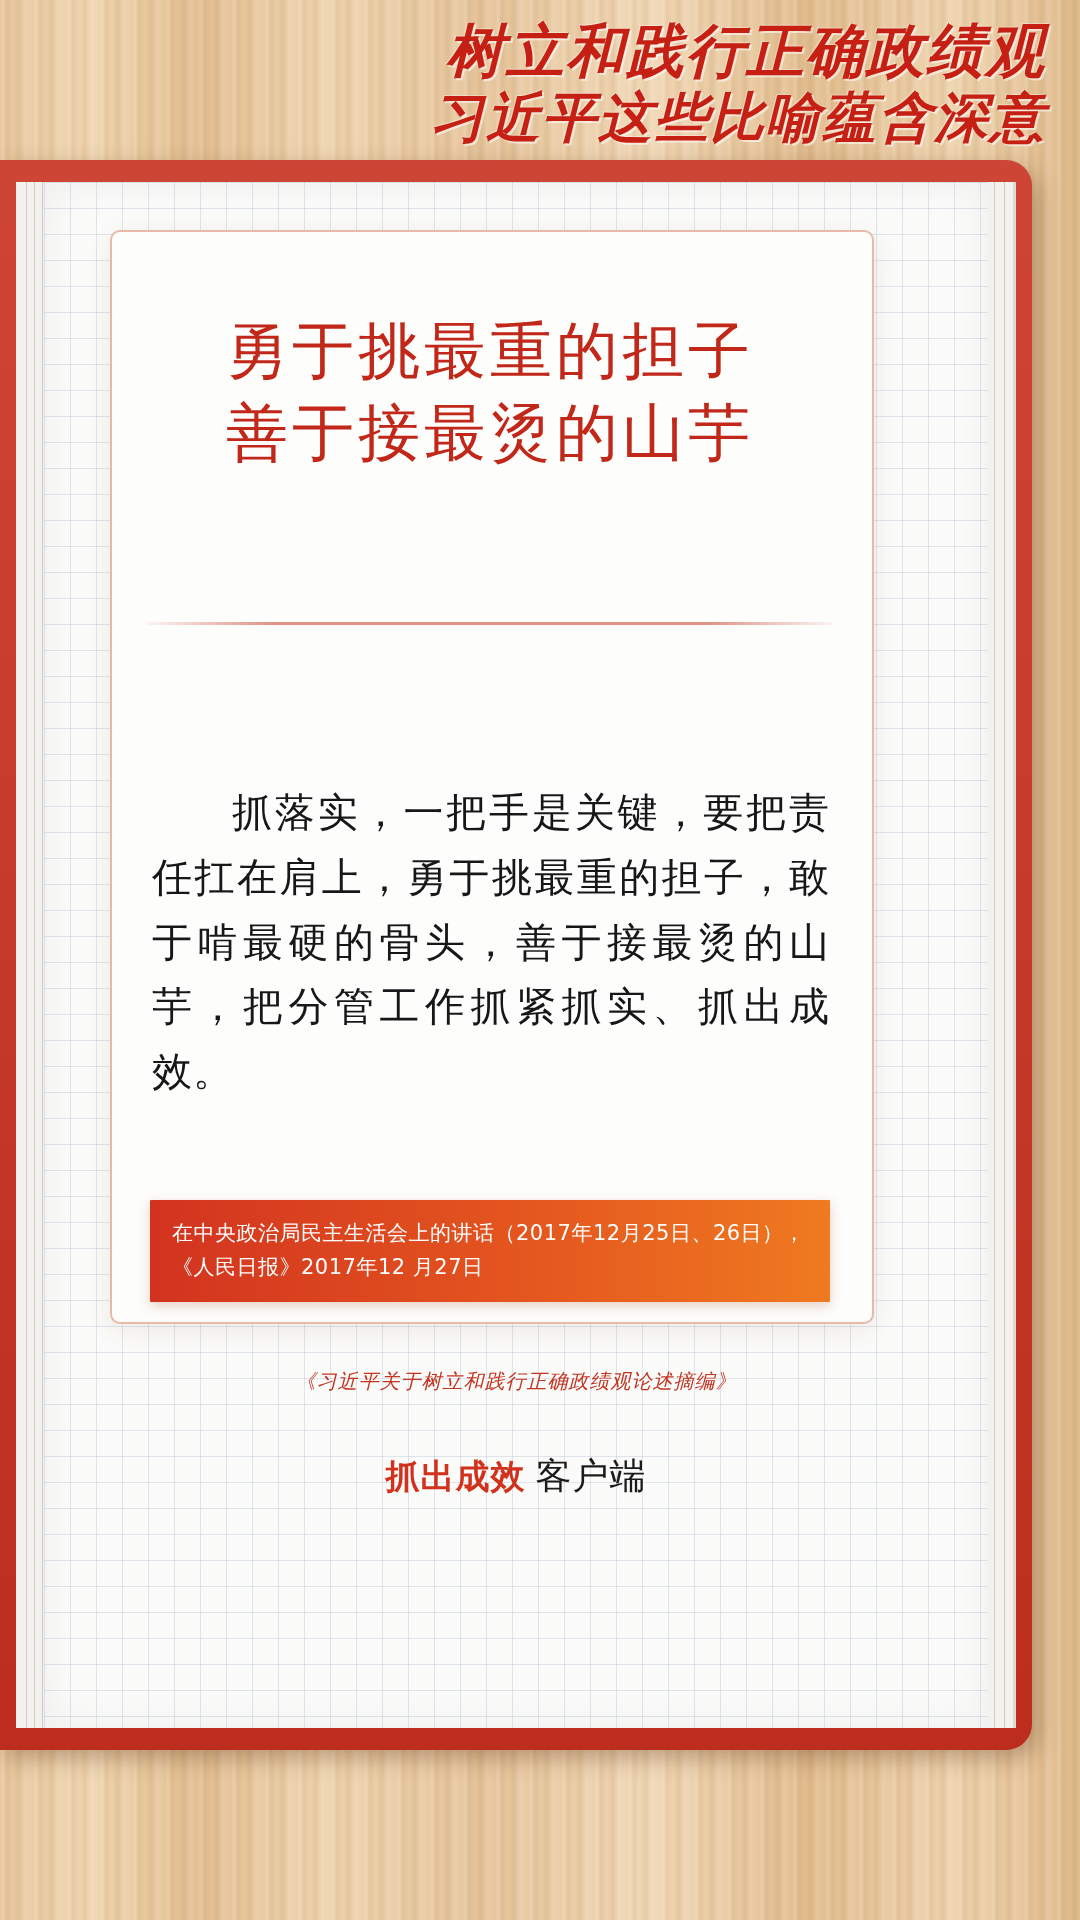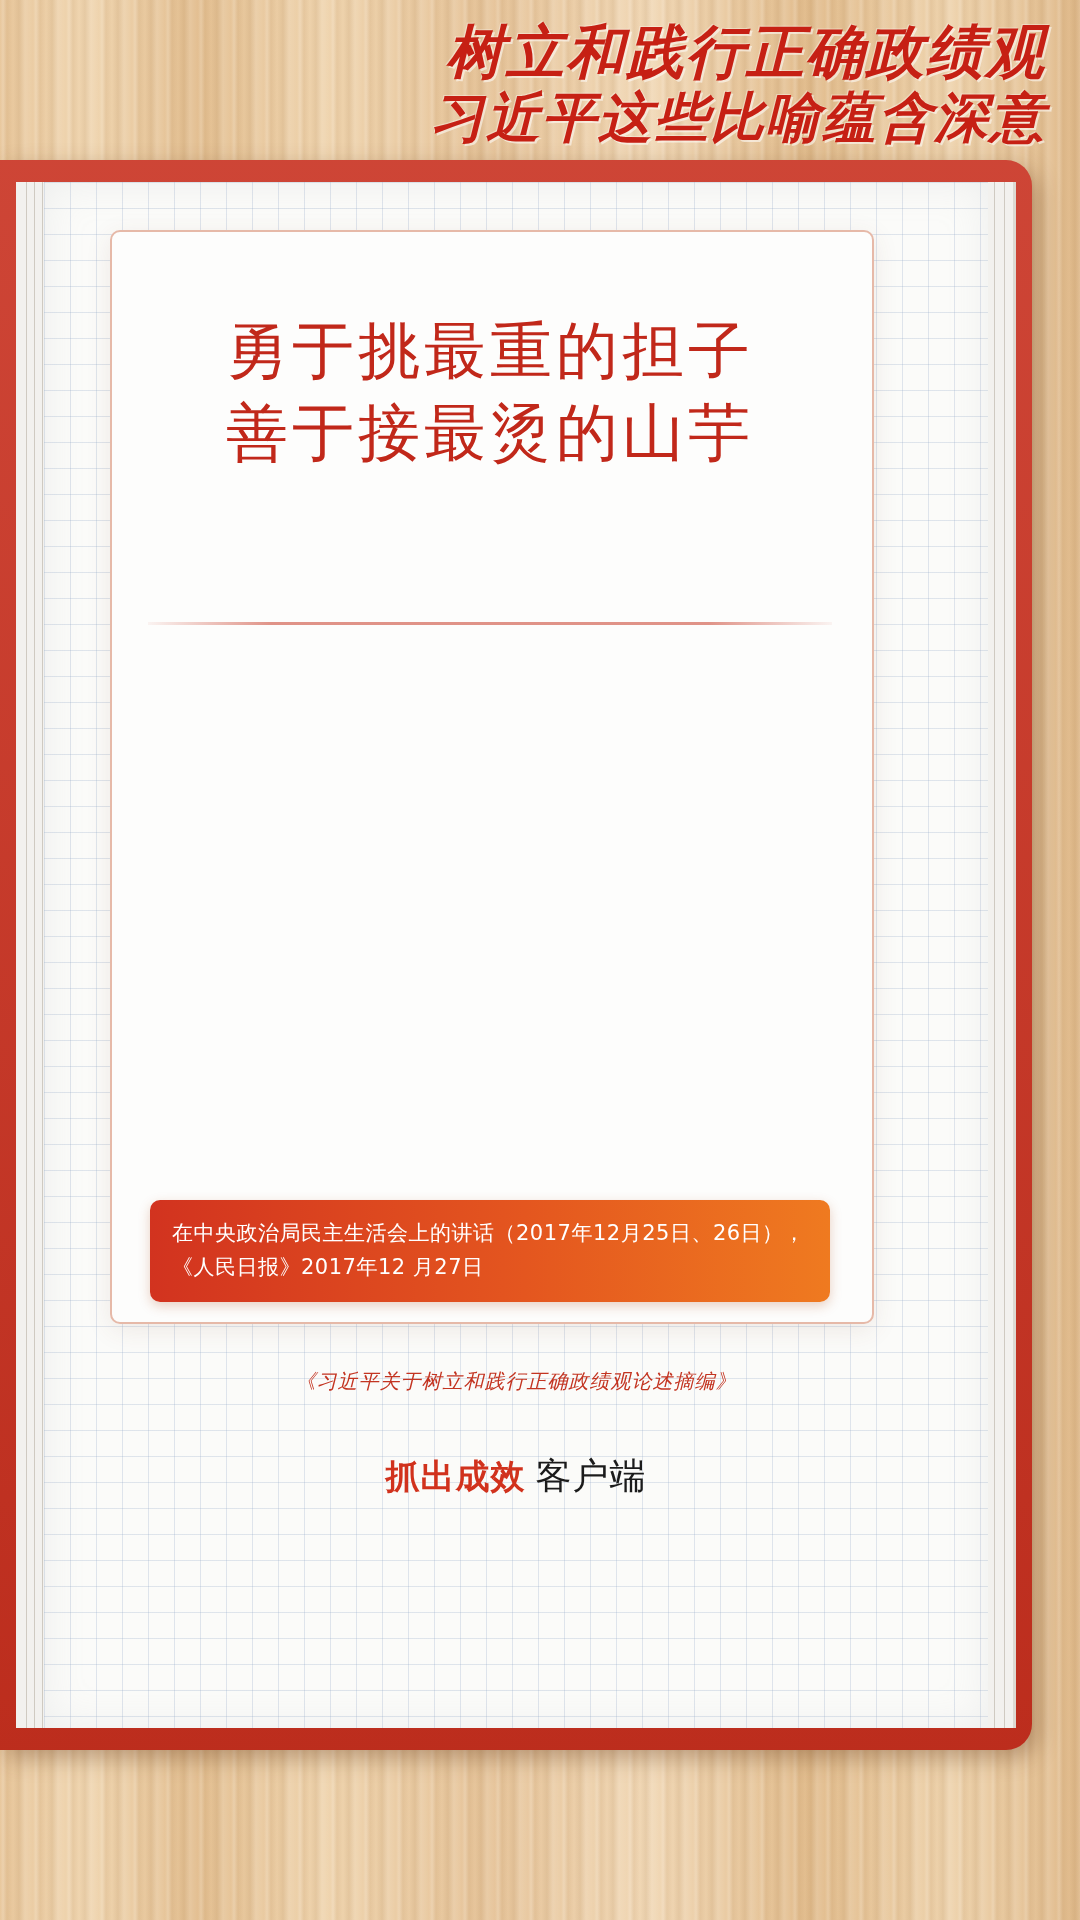--- a/index.html
+++ b/index.html
@@ -54,21 +54,21 @@
     font-family: "DejaVu Serif", "Liberation Serif", serif;
     color: #c62014;
     font-weight: 700;
     letter-spacing: 2px;
     line-height: 1.18;
     text-shadow:
       2px 2px 0 rgba(255,255,255,0.55),
       -1px -1px 0 rgba(255,255,255,0.35);
     font-style: italic;
   }
-  .headline .l1 { font-size: 58px; }
+  .headline .l1 { font-size: 58px; font-family: Liberation Serif, serif; }
   .headline .l2 { font-size: 54px; font-style: italic; }
 
   
   .card-red {
     position: absolute;
     left: 0px;
     top: 160px;
     width: 1032px;
     height: 1590px;
     background: #c8301f;
@@ -178,21 +178,21 @@
   
   .source-badge {
     position: absolute;
     left: 150px;
     top: 1200px;
     width: 680px;
     padding: 16px 22px 18px 22px;
     box-sizing: border-box;
     background: linear-gradient(90deg, #d2331f 0%, #e4561f 55%, #ef7a20 100%);
     color: #ffffff;
-    border-radius: 10px;
+    border-radius: 1px;
     font-family: "DejaVu Sans", "Liberation Sans", sans-serif;
     font-size: 21px;
     line-height: 1.62;
     letter-spacing: 0.5px;
     box-shadow: 0 4px 12px rgba(170,70,25,0.25);
   }
 
   
   .book-title {
     position: absolute;
@@ -258,20 +258,21 @@
 
   <div class="card-white"></div>
 
   <div class="quote-lines">
     <div class="q">勇于挑最重的担子</div>
     <div class="q">善于接最烫的山芋</div>
   </div>
 
   <div class="divider"></div>
 
+  <div class="body-text">抓落实，一把手是关键，要把责任扛在肩上，勇于挑最重的担子，敢于啃最硬的骨头，善于接最烫的山芋，把分管工作抓紧抓实、抓出成效。</div>
 
   <div class="source-badge">
     <div>在中央政治局民主生活会上的讲话（2017年12月25日、26日），</div>
     <div>《人民日报》2017年12 月27日</div>
   </div>
 
   <div class="book-title">《习近平关于树立和践行正确政绩观论述摘编》</div>
 
   <div class="logo">
     <span class="rm">抓出成效</span>

